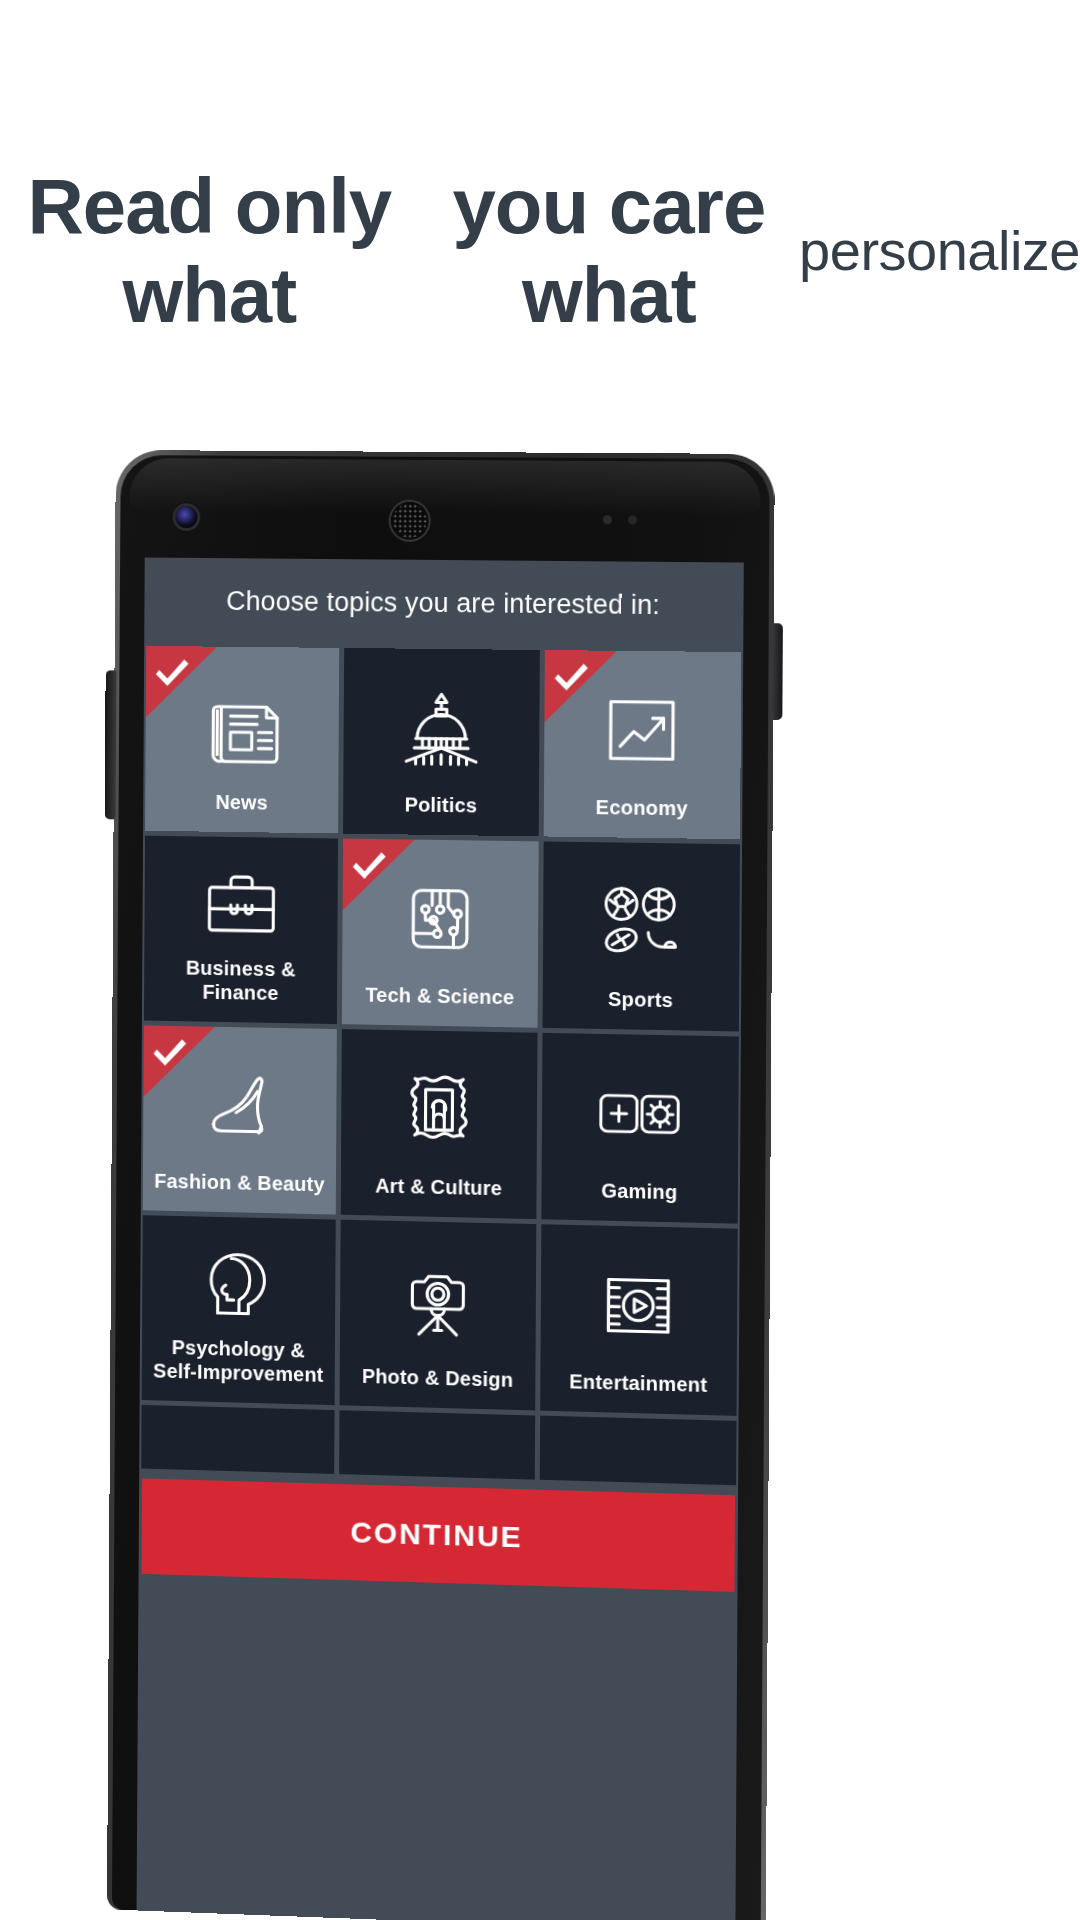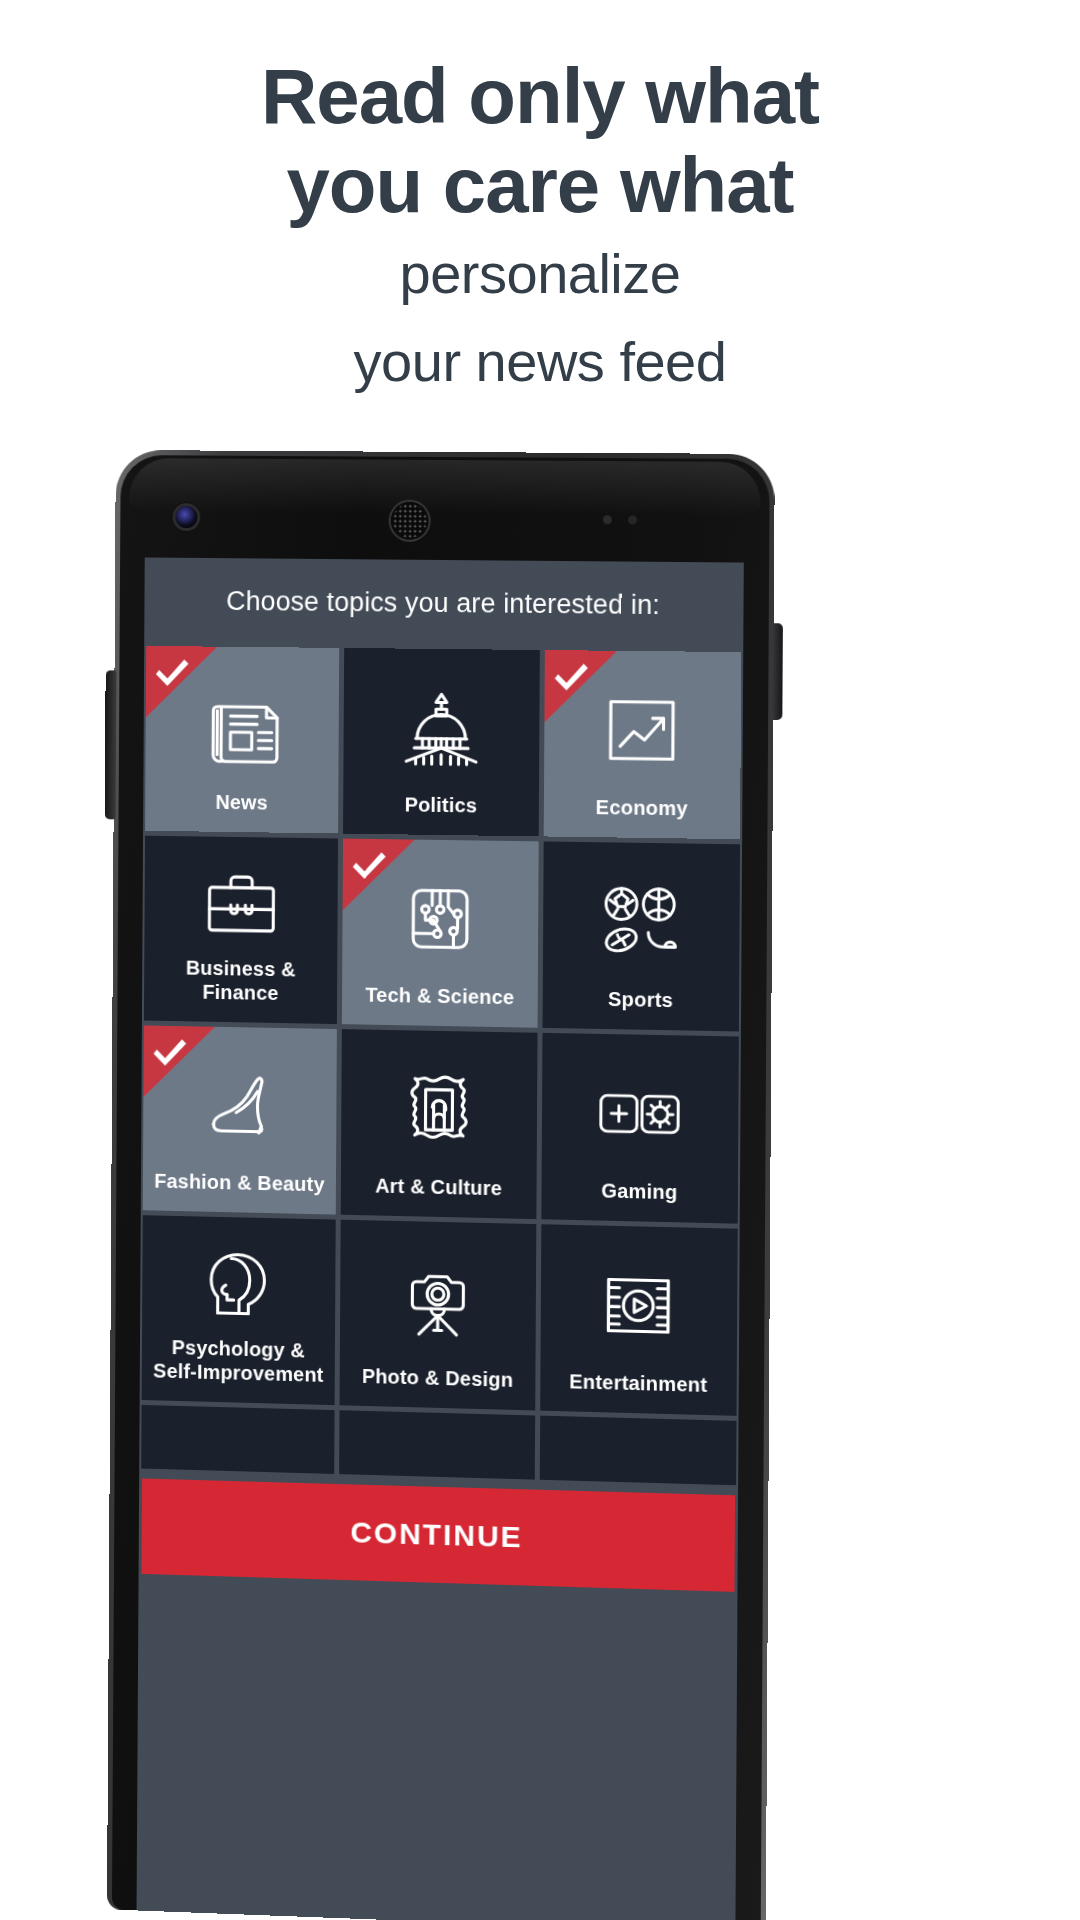--- a/index.html
+++ b/index.html
@@ -7,21 +7,21 @@
   body {
     background:#ffffff;
     font-family:"Liberation Sans", sans-serif;
     overflow:hidden;
     position:relative;
   }
 
   
   #headline {
     position:absolute; top:0; left:0; width:1080px; height:450px;
-    display:flex; flex-direction:column; align-items:center; justify-content:flex-start;
+    display:flex; align-items:center; justify-content:flex-end;
     padding-top:52px;
     color:#333e49;
     text-align:center;
   }
   .hl-bold {
     font-size:78px; line-height:89px; font-weight:bold;
     letter-spacing:-1px;
   }
   .hl-light {
     font-size:56px; line-height:88px; font-weight:400;
@@ -169,21 +169,20 @@
   }
   #screen-footer { height:40px; background:#424b56; }
 </style>
 </head>
 <body>
 
 <div id="headline">
   <div class="hl-bold">Read only what</div>
   <div class="hl-bold">you care what</div>
   <div class="hl-light">personalize</div>
-  <div class="hl-light">your news feed</div>
 </div>
 
 <div id="phone-wrap">
   <div id="phone">
     <div id="phone-edge"></div>
     <div id="phone-body"></div>
     <div id="bezel-gloss"></div>
 
     <div id="front-camera"></div>
     <div id="earpiece"></div>

